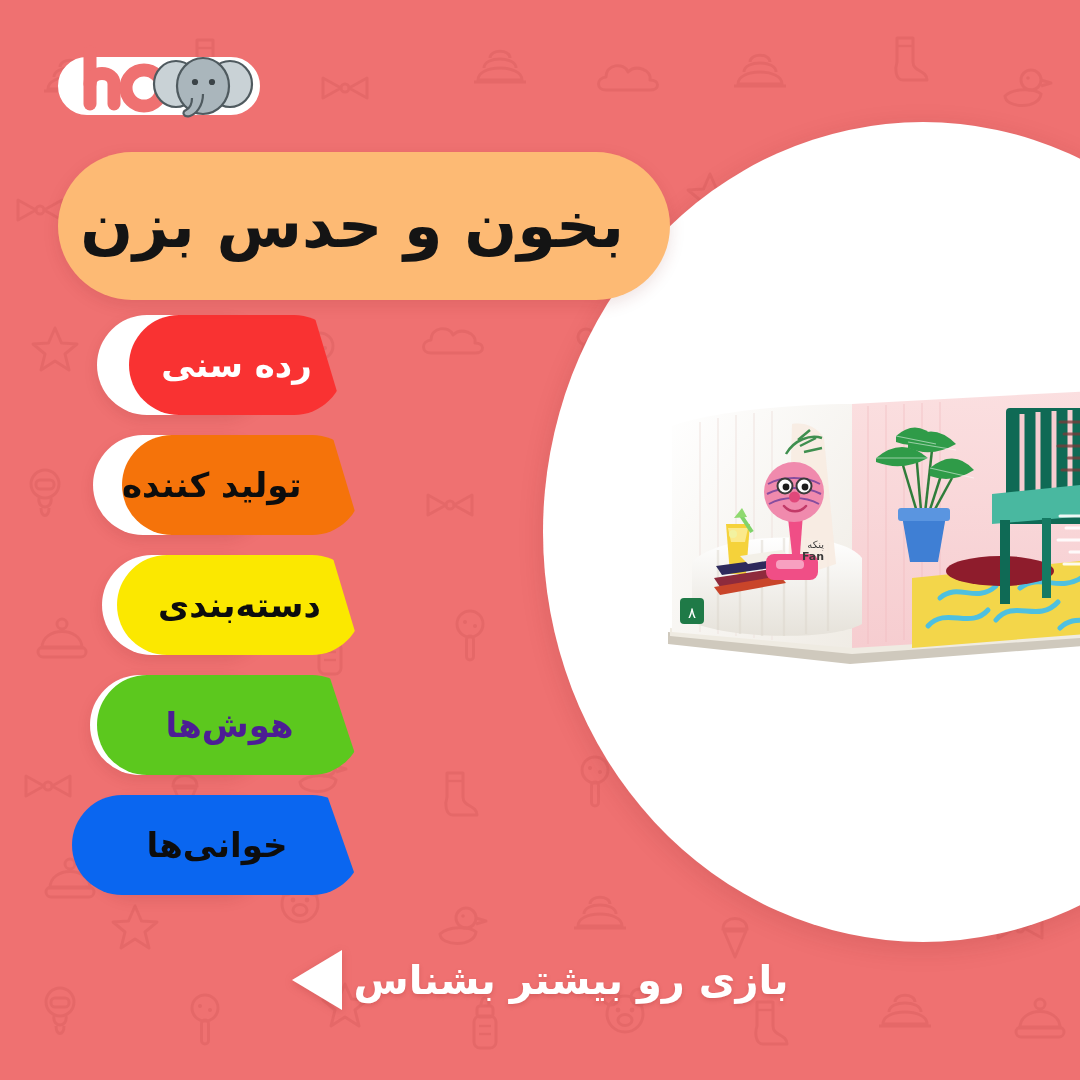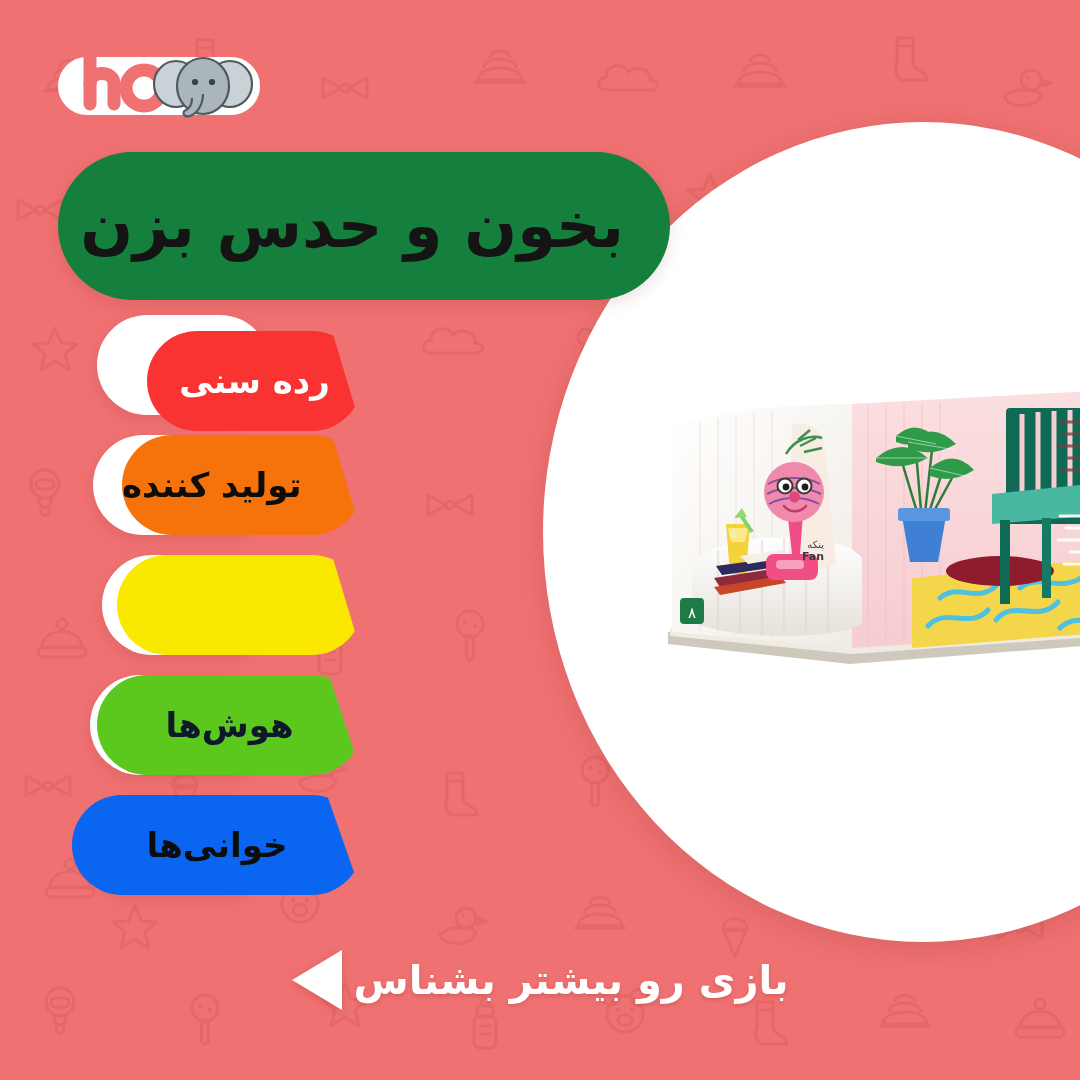--- a/index.html
+++ b/index.html
@@ -23,21 +23,21 @@
     z-index:2;
   }
 
   
   .logo{position:absolute;left:56px;top:44px;z-index:6;}
   .logo svg{display:block;}
 
   
   .title-card{
     position:absolute;left:58px;top:152px;width:612px;height:148px;
-    background:#15803d;border-radius:74px;z-index:4;
+    background:#fdba74;border-radius:74px;z-index:4;
     box-shadow:0 5px 16px rgba(120,30,30,.13);
     display:flex;align-items:center;justify-content:flex-start;
   }
   .title-text{
     font-size:62px;font-weight:bold;color:#141414;
     padding-right:46px;line-height:1.15;white-space:nowrap;
     letter-spacing:-1px;
   }
 
   
@@ -70,21 +70,21 @@
   }
   .row .tag span.lbl{position:relative;z-index:2;}
 
   
   .row-1 .pill{right:450px;left:97px;}
   .row-2 .pill{right:450px;left:93px;}
   .row-3 .pill{right:450px;left:102px;}
   .row-4 .pill{right:450px;left:90px;}
   .row-5 .pill{right:450px;left:86px;}
 
-  .row-1 .tag{right:358px;width:215px;margin-top:16px;}
+  .row-1 .tag{right:376px;width:215px;}
   .row-2 .tag{right:358px;width:240px;justify-content:flex-end;}
   .row-3 .tag{right:358px;width:245px;}
   .row-4 .tag{right:358px;width:265px;}
   .row-5 .tag{right:358px;width:290px;}
 
   .row-1 .value{padding-left:150px;}
   .row-2 .value{padding-left:170px;}
   .row-3 .value{padding-left:190px;}
   .row-4 .value{padding-left:185px;}
   .row-5 .value{padding-left:180px;}
@@ -314,34 +314,35 @@
     </div>
 
     <div class="row row-3">
       <div class="pill">
         <div class="value">کتاب کودک</div>
       </div>
       <div class="tag">
         <svg class="tag-bg" width="100%" height="100" viewBox="0 0 245 100" preserveAspectRatio="none">
           <path d="M0,0 H215 L245,100 H0 A50,50 0 0 1 0,0 Z" fill="#fbe800"></path>
         </svg>
+        <span class="lbl" style="color:#0d0d0d">دسته‌بندی</span>
       </div>
     </div>
 
     <div class="row row-4">
       <div class="pill">
         <div class="value small">تصویری-فضایی
 طبیعت‌گرا
 کلامی-زبانی</div>
       </div>
       <div class="tag">
         <svg class="tag-bg" width="100%" height="100" viewBox="0 0 265 100" preserveAspectRatio="none">
           <path d="M0,0 H232 L265,100 H0 A50,50 0 0 1 0,0 Z" fill="#5cc81e"></path>
         </svg>
-        <span class="lbl" style="color:#0f172a">هوش‌ها</span>
+        <span class="lbl" style="color:#4c1d95">هوش‌ها</span>
       </div>
     </div>
 
     <div class="row row-5">
       <div class="pill">
         <div class="value small">تشویق کودک به کتاب‌خوانی
 آموزش موضوعات مختلف
 تقویت دایره لغات کودک</div>
       </div>
       <div class="tag">

